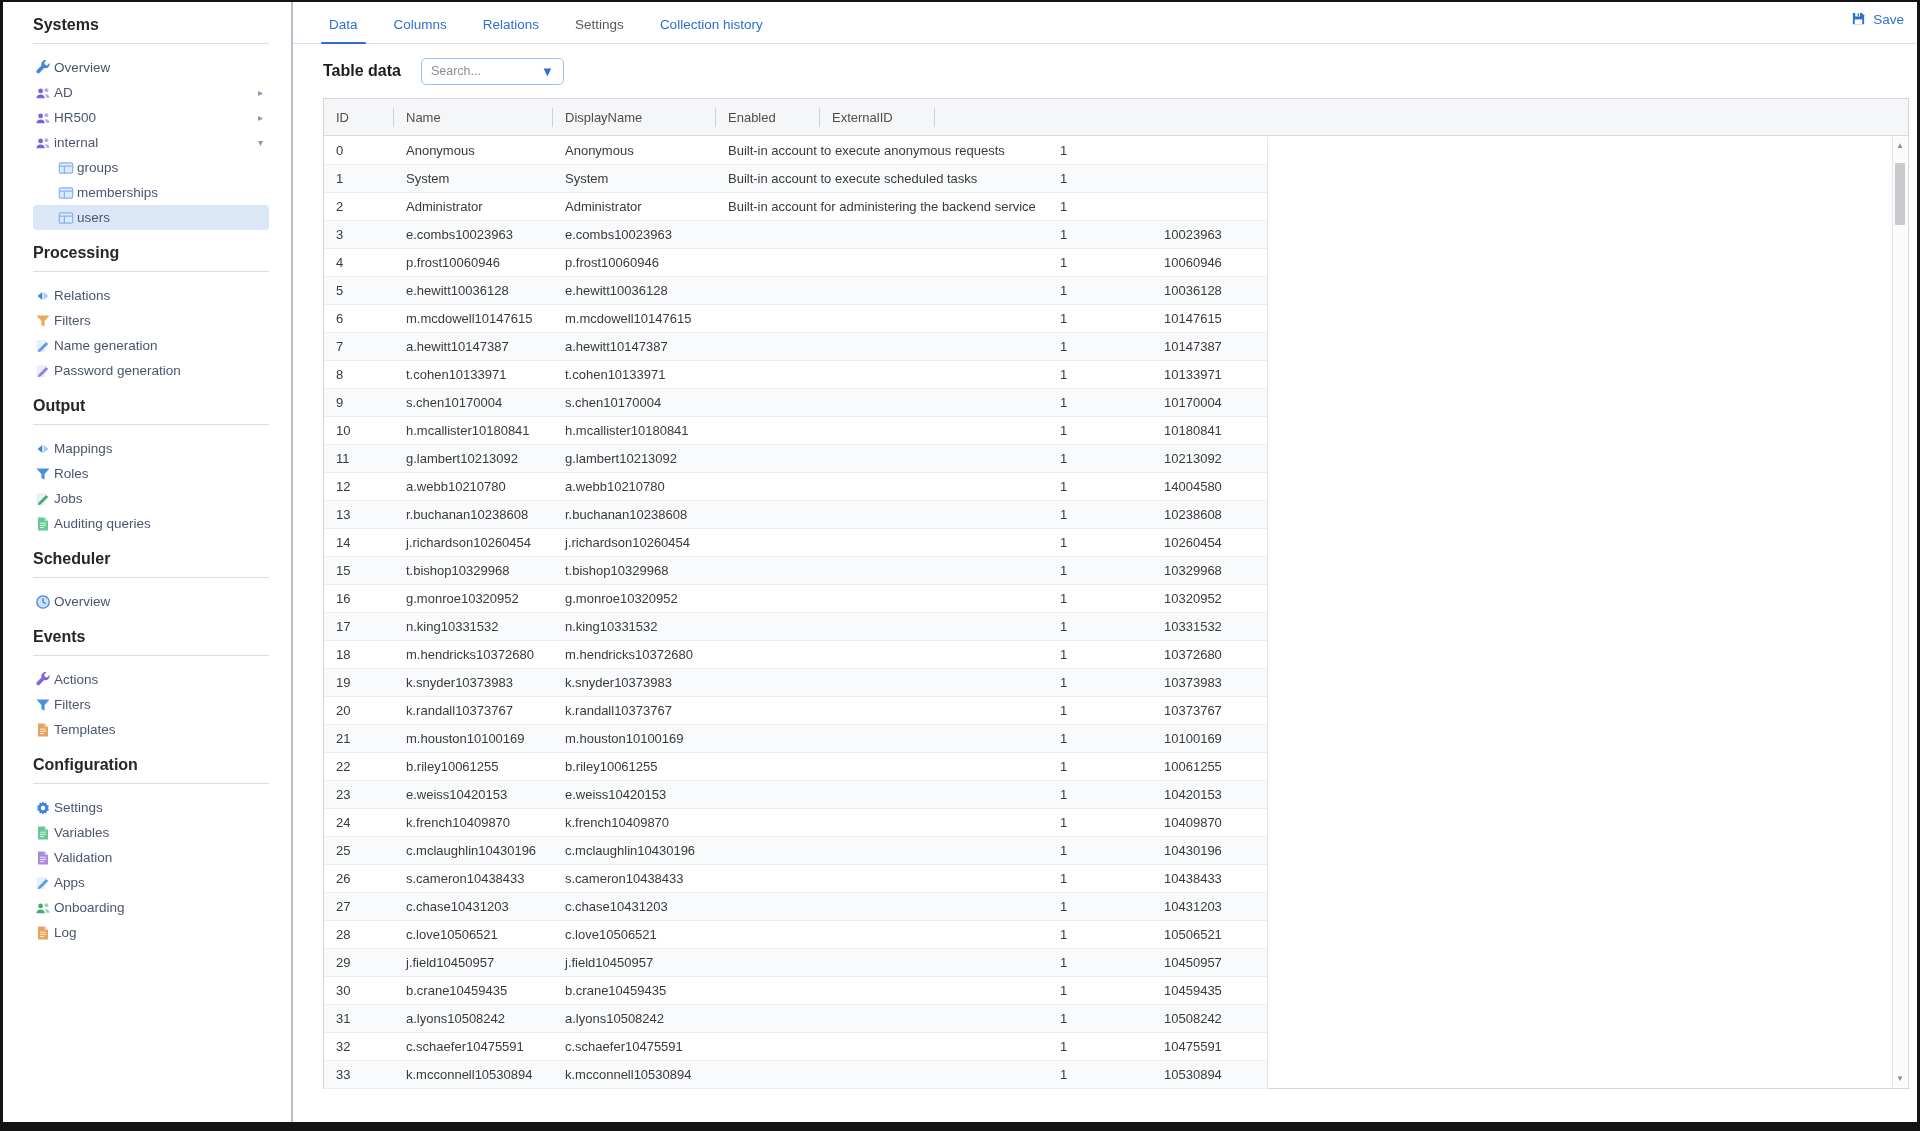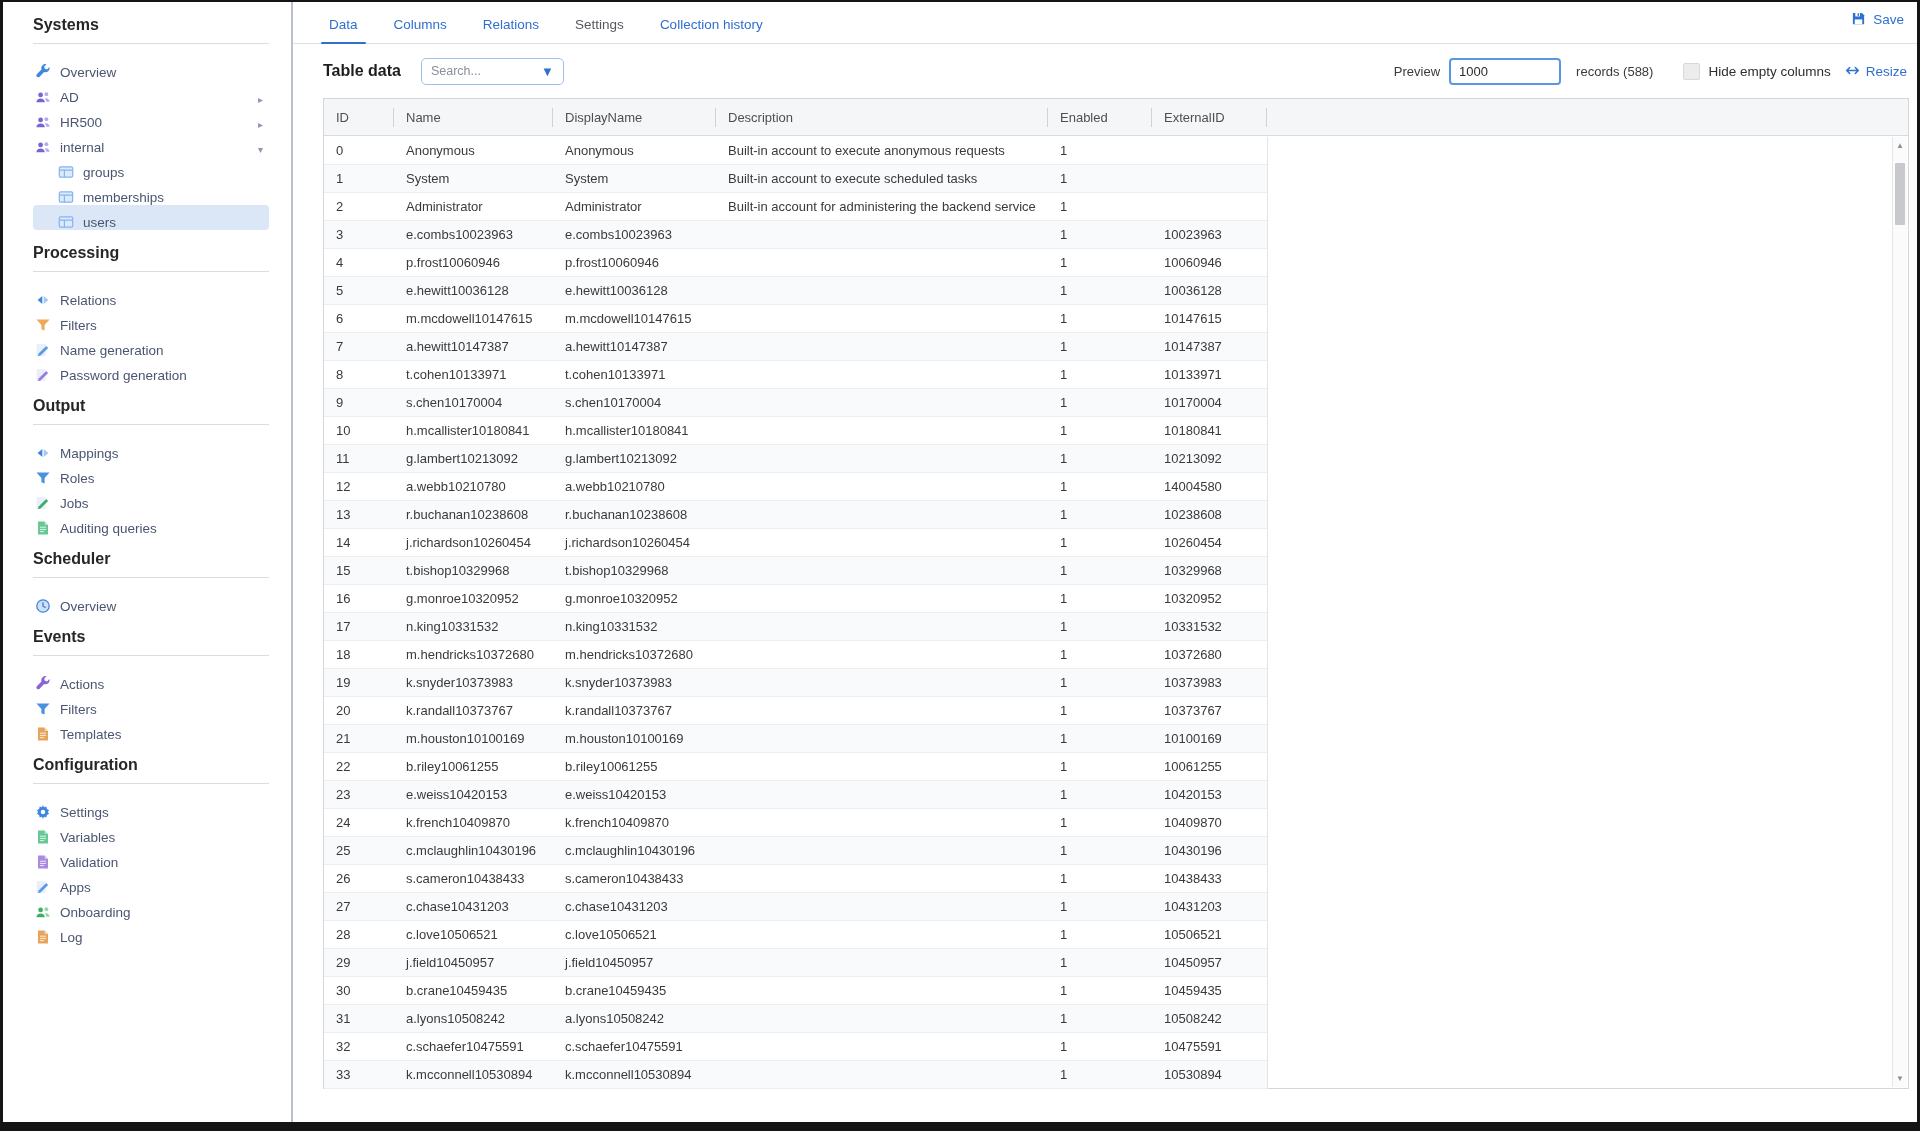--- a/index.html
+++ b/index.html
@@ -9,21 +9,21 @@
     position:relative; width:1920px; height:1131px; background:#fff;
     border:solid #141414; border-width:2px 3px 9px 3px;
     display:flex; overflow:hidden;
   }
   
   .sidebar{ width:290px; border-right:2px solid #b9c0cc; padding:8px 22px 0 30px; flex:0 0 auto; }
   .section{ padding-top:12px; }
   .section:first-child{ padding-top:4px; }
   .section-title{ font-size:16px; font-weight:600; color:#262626; line-height:22px; }
   .rule{ height:1px; background:#d9dce3; margin:7px 0 11px 0; }
-  .s-item{ height:25px; display:flex; align-items:flex-end; gap:9px; font-size:13.5px; color:#4a5570; cursor:pointer; padding:0 6px 0 2px; border-radius:4px; }
+  .s-item{ height:25px; display:flex; align-items:center; gap:3px; font-size:13.5px; color:#4a5570; cursor:pointer; padding:0 6px 0 2px; border-radius:4px; }
   .s-item.indent{ padding-left:25px; }
   .s-item.selected{ background:#dbe7f7; }
   .s-icon{ width:16px; height:16px; display:inline-flex; flex:0 0 auto; }
   .s-icon svg{ width:16px; height:16px; }
   .chev{ margin-left:auto; color:#8d97b5; font-size:10px; line-height:10px; }
   
   .main{ flex:1 1 auto; position:relative; display:flex; flex-direction:column; }
   .tabbar{ height:42px; flex:0 0 auto; display:flex; align-items:flex-end; padding-left:33px; gap:30px; border-bottom:1px solid #dcdfe4; position:relative; }
   .tab{ font-size:13.5px; color:#2f6fd0; padding:0 3px 11px 3px; position:relative; cursor:pointer; }
   .tab.muted{ color:#54585e; }
@@ -345,43 +345,27 @@
         <span>Save</span>
       </a>
     </div>
 
     <div class="toolbar">
       <span class="table-title">Table data</span>
       <div class="search-combo">
         <span class="ph">Search...</span>
         <span class="caret">▼</span>
       </div>
-      <div class="toolbar-right">
-        <span class="lbl">Preview</span>
-        <input class="preview-input" value="1000" style="">
-        <span class="records">records (588)</span>
-        <span class="checkbox"></span>
-        <span class="cb-label">Hide empty columns</span>
-        <a class="resize">
-          <span class="s-icon">
-            <svg viewBox="0 0 16 16">
-                <path d="M2 8h12M5 4.8 1.8 8 5 11.2M11 4.8 14.2 8 11 11.2" stroke="#2f6fd0" stroke-width="1.6" fill="none" stroke-linecap="round" stroke-linejoin="round"></path>
-              </svg>
-          </span>
-          <span>Resize</span>
-        </a>
-      </div>
     </div>
 
     <div class="table-wrap">
       <div class="thead">
           <div class="hcell" style="width: 70px;">ID</div>
           <div class="hcell" style="width: 159px;">Name</div>
           <div class="hcell" style="width: 163px;">DisplayName</div>
-          <div class="hcell" style="width: 332px;">Description</div>
           <div class="hcell" style="width: 104px;">Enabled</div>
           <div class="hcell" style="width: 115px;">ExternalID</div>
         </div>
       <div class="tbody">
           <div class="trow">
             <div class="tcell" style="width: 70px;">0</div>
             <div class="tcell" style="width: 159px;">Anonymous</div>
             <div class="tcell" style="width: 163px;">Anonymous</div>
             <div class="tcell" style="width: 332px;">Built-in account to execute anonymous requests</div>
             <div class="tcell" style="width: 104px;">1</div>

